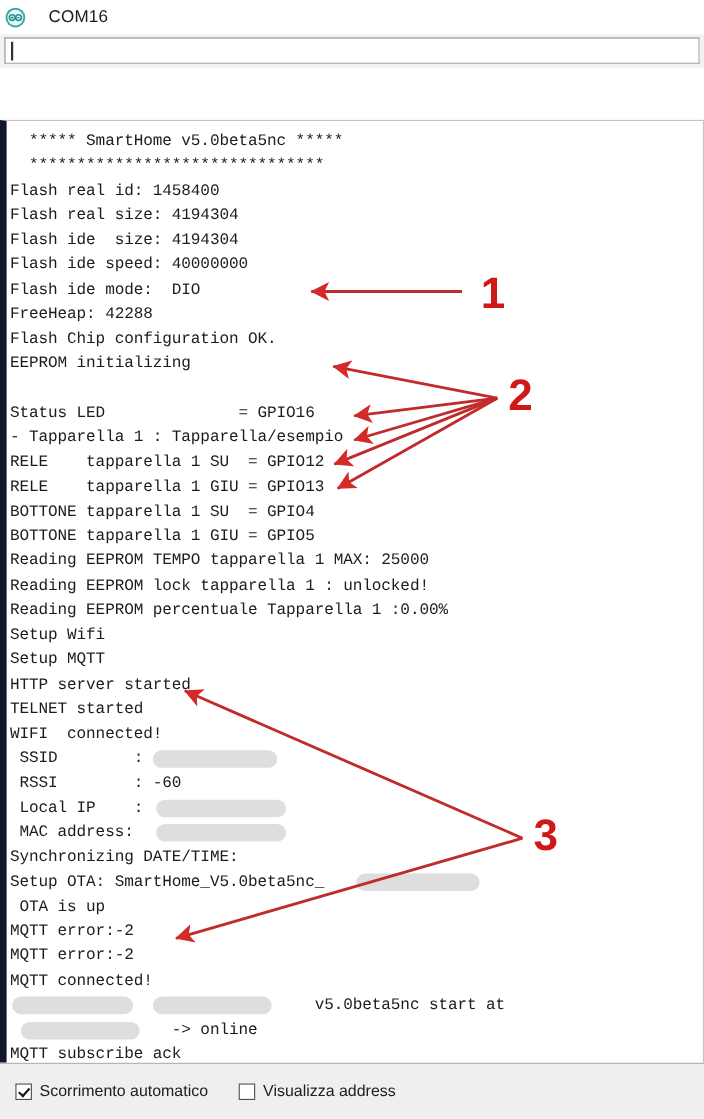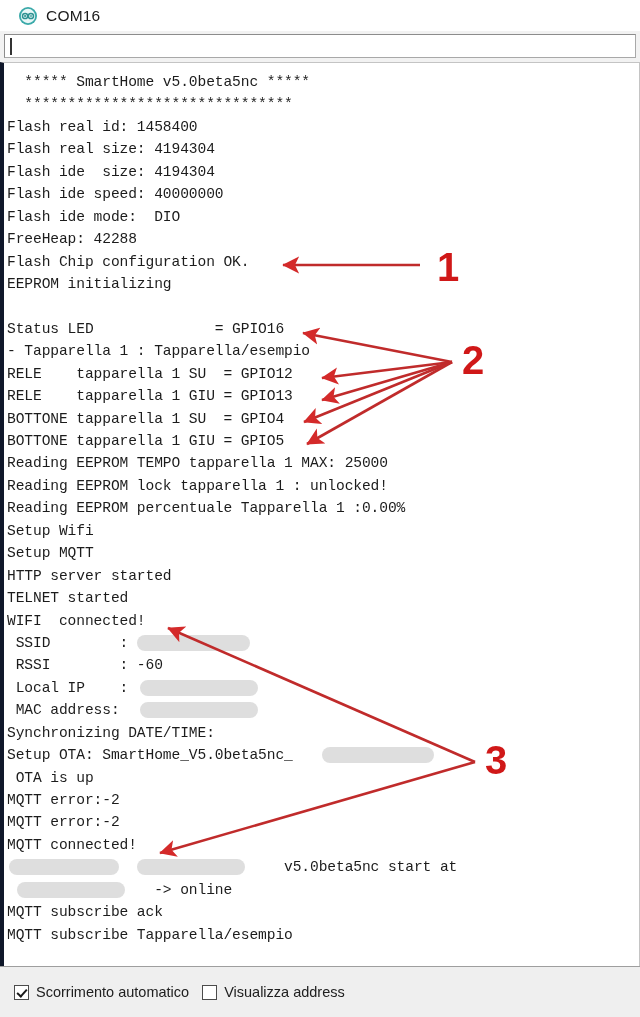--- a/index.html
+++ b/index.html
@@ -24,22 +24,22 @@
     flex-direction: column;
   }
 
   
   #titlebar {
     height: 31px;
     flex: 0 0 31px;
     background: #ffffff;
     display: flex;
     align-items: center;
-    padding-left: 18px;
-    gap: 8px;
+    padding-left: 4px;
+    gap: 20px;
   }
   #app-icon {
     width: 20px; height: 20px;
     flex: 0 0 20px;
     display: block;
   }
   #title-text {
     font-size: 15.5px;
     color: #1b1b1b;
     letter-spacing: 0.2px;
@@ -73,23 +73,24 @@
     width: 2px; height: 17px;
     background: #333333;
   }
 
   
   #console-wrap {
     flex: 1 1 auto;
     position: relative;
     background: #ffffff;
     border-top: 1px solid #c4c4c4;
-    border-left: 4px solid #0f172a;
+    border-left: 6px solid #0f172a;
     border-right: 1px solid #c4c4c4;
     overflow: hidden;
+    margin-top: 47px;
   }
   #console {
     position: absolute;
     left: 0; top: 0; right: 0; bottom: 0;
     padding: 8px 0 0 3px;
     font-family: "Liberation Mono", "DejaVu Sans Mono", monospace;
     font-size: 14.6px;
     line-height: 22.45px;
     color: #1c1c1c;
     white-space: pre;
@@ -125,21 +126,21 @@
   }
 
   
   #bottombar {
     flex: 0 0 51px;
     background: #efefef;
     border-top: 1px solid #9e9e9e;
     display: flex;
     align-items: center;
     padding-left: 14px;
-    gap: 13px;
+    gap: 28px;
   }
   .cbwrap {
     display: flex;
     align-items: center;
     gap: 7px;
   }
   .cbox {
     width: 15px; height: 15px;
     background: #ffffff;
     border: 1px solid #4b4b4b;

